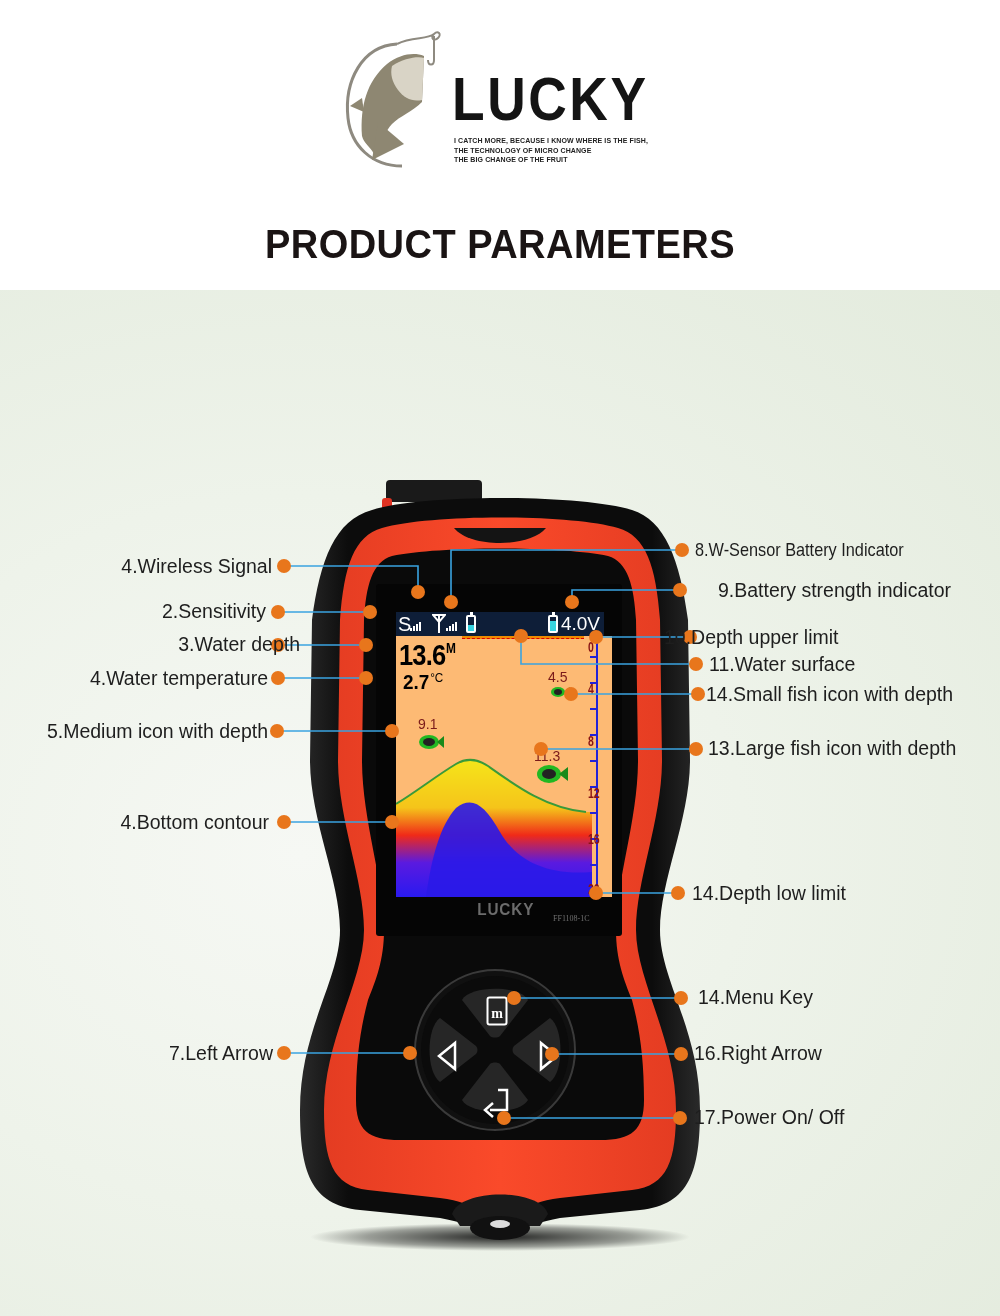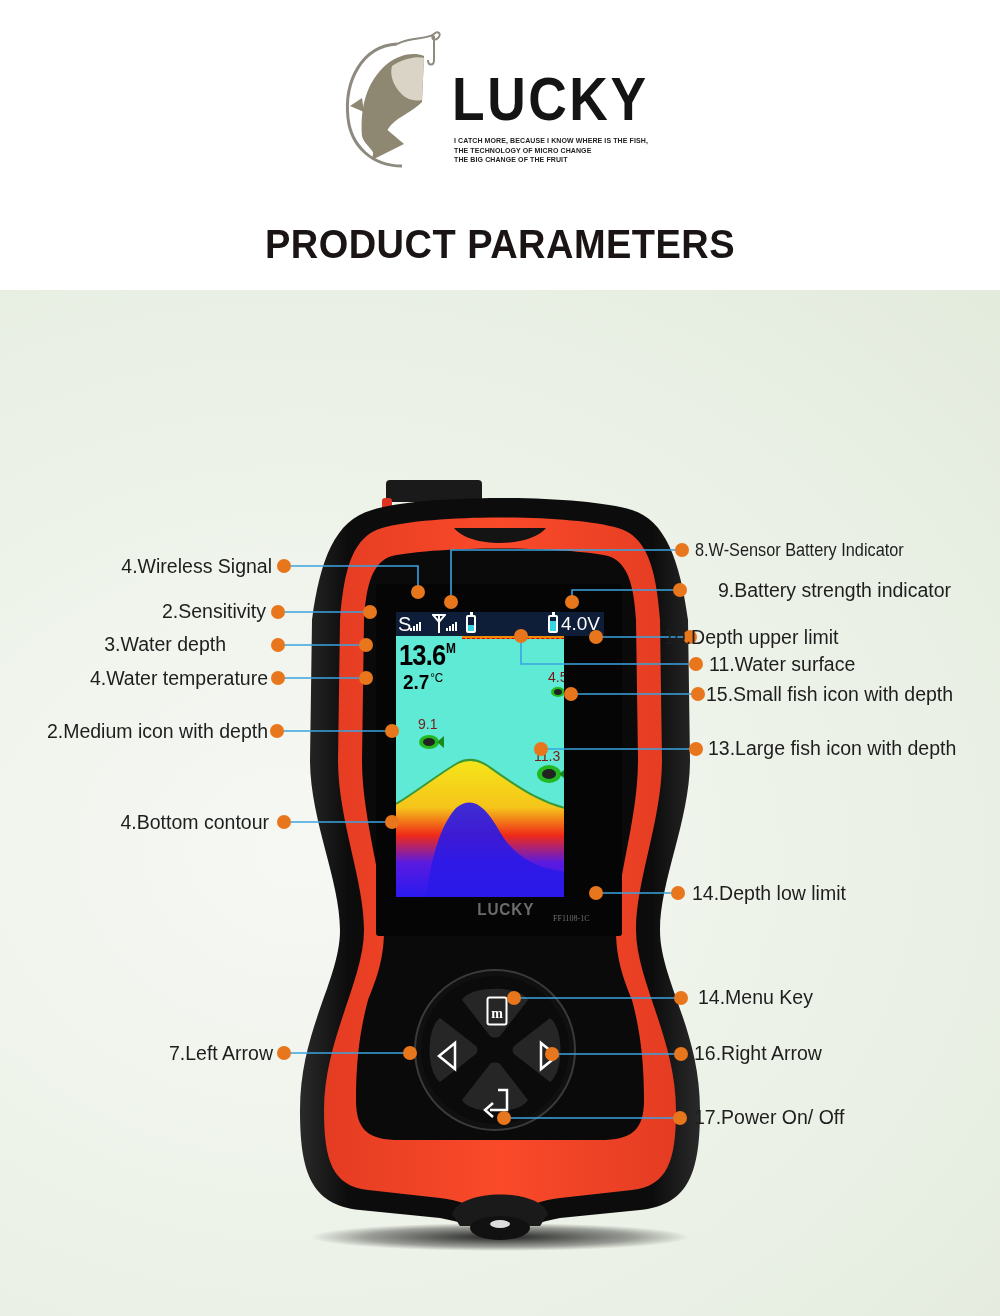--- a/index.html
+++ b/index.html
@@ -27,21 +27,21 @@
   .status-bar { position: absolute; left: 396px; top: 612px; width: 208px; height: 24px; background: #0e1e38; color: #fff; }
   .sb-s { position: absolute; left: 2px; top: 1px; font-size: 20px; font-weight: 400; }
   .sb-bars { position: absolute; top: 10px; display: flex; align-items: flex-end; gap: 1px; }
   .sb-bars i { display: block; width: 2px; background: #fff; }
   .sb-ant { position: absolute; left: 36px; top: 1px; width: 14px; height: 20px; }
   .sb-batt { position: absolute; width: 10px; height: 18px; border: 2px solid #fff; border-radius: 2px; top: 3px; }
   .sb-batt::before { content: ""; position: absolute; left: 2px; top: -5px; width: 3px; height: 3px; background: #fff; }
   .sb-batt .fill { position: absolute; left: 0; right: 0; bottom: 0; background: #37d3e0; }
   .sb-volt { position: absolute; right: 4px; top: 1px; font-size: 19px; }
 
-  .sonar { position: absolute; left: 396px; top: 636px; width: 168px; height: 261px; background: #5eead4; overflow: hidden; }
+  .sonar { position: absolute; left: 396px; top: 636px; width: 216px; height: 261px; background: #fdba74; overflow: hidden; }
   .surface-line { position: absolute; left: 66px; top: 0; width: 122px; height: 3px; background: #f08a00; border-bottom: 1px dashed #d00; }
   .depth-big { position: absolute; left: 3px; top: 2px; font-weight: 700; font-size: 30px; color: #000; letter-spacing: -1px; transform: scaleX(0.85); transform-origin: left top; }
   .depth-unit { font-size: 14px; vertical-align: top; position: relative; top: 2px; margin-left: 1px; }
   .temp-big { position: absolute; left: 7px; top: 34px; font-weight: 700; font-size: 21px; color: #000; transform: scaleX(0.9); transform-origin: left top; }
   .temp-unit { font-size: 13px; vertical-align: top; font-weight: 400; margin-left: 1px; }
   .scale-axis { position: absolute; left: 200px; top: 0; width: 2px; height: 261px; background: #2222d8; }
   .scale-tick { position: absolute; width: 8px; height: 2px; background: #2222d8; left: 194px; }
   .scale-lbl { position: absolute; left: 192px; font-weight: 700; font-size: 15px; color: #8a1414; transform: scaleX(0.7); transform-origin: left top; }
   .fish-lbl { position: absolute; font-size: 14px; color: #7a1a1a; text-align: center; }
   .fish { position: absolute; }
@@ -307,28 +307,28 @@
 <div class="dot" style="left:521px;top:636px"></div>
 <div class="dot" style="left:571px;top:694px"></div>
 <div class="dot" style="left:541px;top:749px"></div>
 <div class="dot" style="left:596px;top:893px"></div>
 <div class="dot" style="left:514px;top:998px"></div>
 <div class="dot" style="left:552px;top:1054px"></div>
 <div class="dot" style="left:504px;top:1118px"></div>
 
 <div class="lbl right" style="right:728px;top:555px">4.Wireless Signal</div>
 <div class="lbl right" style="right:734px;top:600px">2.Sensitivity</div>
-<div class="lbl right" style="right:774px;top:633px">3.Water depth</div>
+<div class="lbl right" style="right:700px;top:633px">3.Water depth</div>
 <div class="lbl right" style="right:732px;top:667px">4.Water temperature</div>
-<div class="lbl right" style="right:732px;top:720px">2.Medium icon with depth</div>
+<div class="lbl right" style="right:732px;top:720px">5.Medium icon with depth</div>
 <div class="lbl right" style="right:731px;top:811px">4.Bottom contour</div>
 <div class="lbl right" style="right:727px;top:1042px">7.Left Arrow</div>
 
 <div class="lbl narrow" style="left:695px;top:539px">8.W-Sensor Battery Indicator</div>
 <div class="lbl" style="left:718px;top:579px">9.Battery strength indicator</div>
 <div class="lbl" style="left:664px;top:626px">10.Depth upper limit</div>
 <div class="lbl" style="left:709px;top:653px">11.Water surface</div>
-<div class="lbl" style="left:706px;top:683px">15.Small fish icon with depth</div>
+<div class="lbl" style="left:706px;top:683px">14.Small fish icon with depth</div>
 <div class="lbl" style="left:708px;top:737px">13.Large fish icon with depth</div>
 <div class="lbl" style="left:692px;top:882px">14.Depth low limit</div>
 <div class="lbl" style="left:698px;top:986px">14.Menu Key</div>
 <div class="lbl" style="left:694px;top:1042px">16.Right Arrow</div>
 <div class="lbl" style="left:694px;top:1106px">17.Power On/ Off</div>
 
 </body></html>

